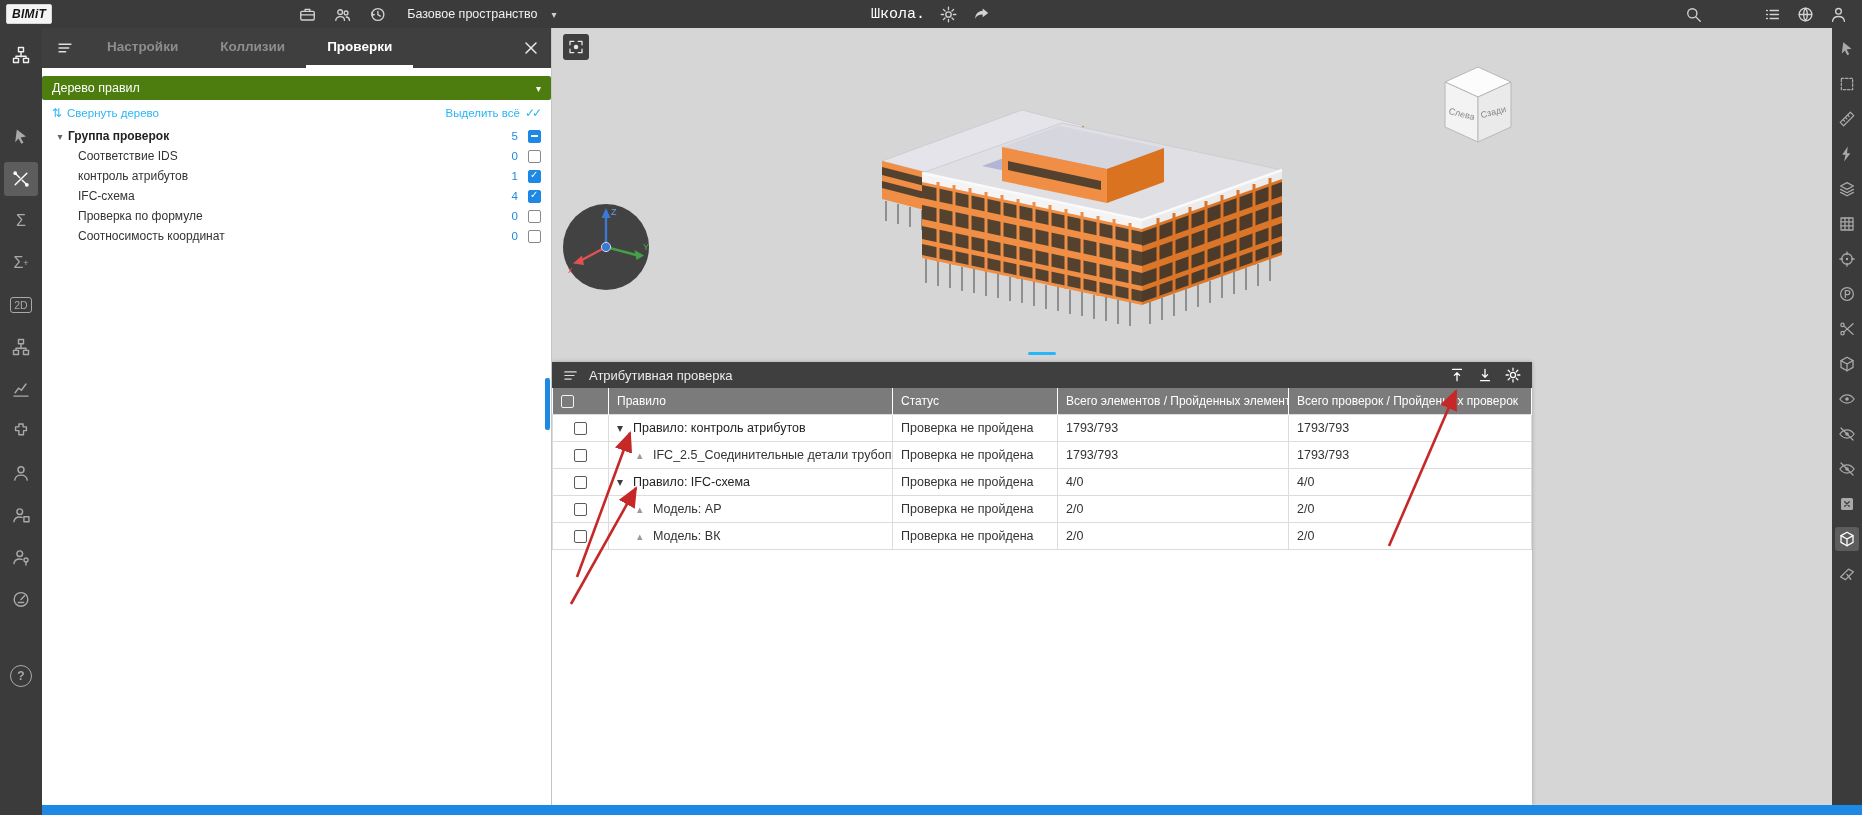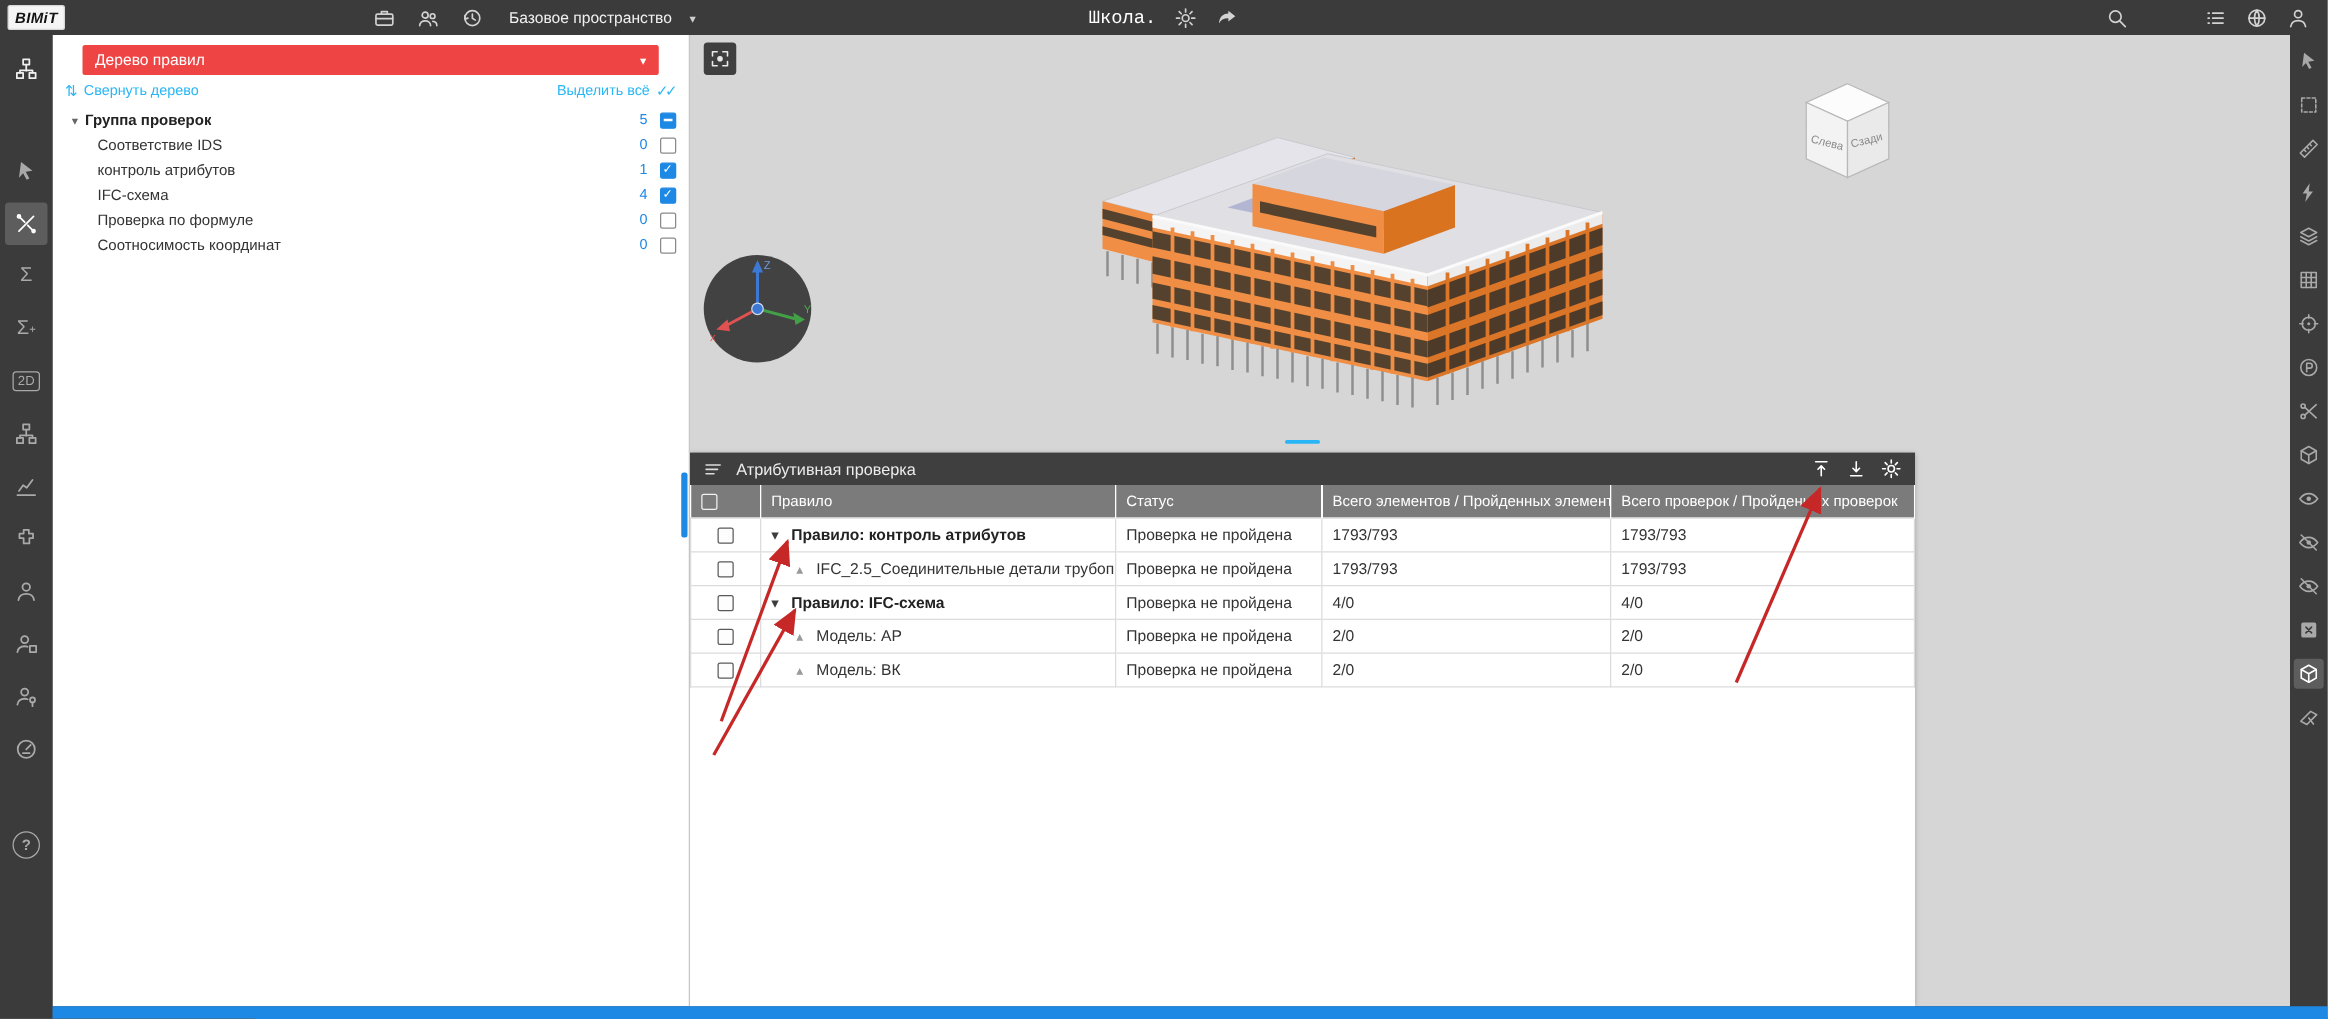--- a/index.html
+++ b/index.html
@@ -40,21 +40,21 @@
   .right-rail .rail-item { width:24px; height:24px; }
   .right-rail .rail-item svg.i { width:18px; height:18px; }
 
   
   .left-panel { position:absolute; left:42px; top:28px; width:510px; bottom:10px; background:#fff; border-right:1px solid #c6c6c6; z-index:5; }
   .panel-tabs { height:40px; background:#3f3f3f; display:flex; align-items:stretch; padding:0 10px; }
   .pt-burger { width:18px; height:18px; color:#dcdcdc; align-self:center; margin:0 12px 0 4px; cursor:pointer; flex:none; }
   .tab { display:flex; align-items:center; padding:0 21px; font-size:13.5px; font-weight:700; color:#8d8d8d; cursor:pointer; border-bottom:3px solid transparent; }
   .tab.active { color:#fff; border-bottom-color:#fff; }
   .tab-close { margin-left:auto; align-self:center; width:20px; height:20px; color:#ececec; cursor:pointer; }
-  .tree-header { margin:8px 24px 0; height:24px; background:#ef4444; border-radius:2px; color:#fff; display:flex; align-items:center; padding:0 10px; font-size:12.5px; cursor:pointer; }
+  .tree-header { margin:8px 0 0; height:24px; background:#4d7c0f; border-radius:2px; color:#fff; display:flex; align-items:center; padding:0 10px; font-size:12.5px; cursor:pointer; }
   .th-chev { margin-left:auto; }
   .th-chev::before { content:"▾"; color:#fff; font-size:10px; }
   .tree-links { display:flex; align-items:center; padding:6px 12px 6px 10px; font-size:11.5px; color:#29b6f6; }
   .tlink { display:flex; align-items:center; gap:5px; cursor:pointer; }
   .tlink.right { margin-left:auto; }
   .updown::before { content:"⇅"; font-size:12px; }
   .dblcheck::before { content:"✓✓"; letter-spacing:-3px; font-size:12px; }
   .tree { padding:0 10px; }
   .tree-row { display:flex; align-items:center; height:20px; font-size:12px; color:#333; cursor:pointer; }
   .tree-row .tw { width:16px; flex:none; text-align:center; color:#666; }
@@ -93,21 +93,21 @@
   .check-table col.c0 { width:56px; } .check-table col.c1 { width:284px; }
   .check-table col.c2 { width:165px; } .check-table col.c3 { width:231px; }
   .check-table thead th { height:26px; background:#7b7b7b; color:#fff; font-weight:400; font-size:12px; text-align:left; padding:0 8px; border-right:1px solid rgba(255,255,255,.18); white-space:nowrap; overflow:hidden; cursor:pointer; }
   .check-table tbody td { height:27px; border:1px solid #dcdcdc; padding:0 8px; background:#fff; white-space:nowrap; overflow:hidden; }
   td.cbcell { background:#ef9a9a; text-align:center; }
   td.rule { padding:0 6px; }
   .rchev { display:inline-block; width:16px; }
   td.rule.lvl1 .rchev { margin-left:20px; }
   .rchev.down::before { content:"▾"; color:#3d3d3d; font-size:12px; }
   .rchev.up::before { content:"▴"; color:#9a9a9a; font-size:11px; }
-  td.rule.bold .rlabel { font-weight:700; color:#222; }
+  td.rule.bold .rlabel { font-weight:400; color:#222; }
 
   
   .statusbar { position:absolute; left:42px; right:0; bottom:0; height:10px; background:#1e88e5; z-index:7; }
   .annotations { position:absolute; left:0; top:0; width:1862px; height:815px; z-index:60; pointer-events:none; }
 </style>
 </head>
 <body>
 
 <div class="topbar">
   <div class="logo">BIMiT</div>
@@ -316,20 +316,35 @@
       <polygon points="42,5 75,20 42,35 9,20" fill="#fcfcfc" stroke="#b8b8b8" stroke-width="1"></polygon>
       <polygon points="9,20 42,35 42,80 9,65" fill="#f3f3f3" stroke="#b8b8b8" stroke-width="1"></polygon>
       <polygon points="42,35 75,20 75,65 42,80" fill="#eaeaea" stroke="#b8b8b8" stroke-width="1"></polygon>
       <text x="25" y="55" font-size="9" fill="#8a8a8a" text-anchor="middle" transform="rotate(14 25 55)">Слева</text>
       <text x="58" y="53" font-size="9" fill="#8a8a8a" text-anchor="middle" transform="rotate(-14 58 53)">Сзади</text>
     </svg>
   </div>
 </div>
 
 <div class="left-panel">
+  <div class="panel-tabs">
+    <span class="pt-burger">
+        <svg class="i" viewBox="0 0 24 24">
+          <path d="M4 7h16M4 12h13M4 17h9"></path>
+        </svg>
+      </span>
+    <span class="tab">Настройки</span>
+    <span class="tab">Коллизии</span>
+    <span class="tab active">Проверки</span>
+    <span class="tab-close">
+        <svg class="i" viewBox="0 0 24 24">
+          <path d="M6 6l12 12M18 6L6 18"></path>
+        </svg>
+      </span>
+  </div>
   <div class="tree-header">
     <span>Дерево правил</span>
     <span class="th-chev"></span>
   </div>
   <div class="tree-links">
     <span class="tlink">
       <span class="updown"></span>
       <span>Свернуть дерево</span>
     </span>
     <span class="tlink right">

